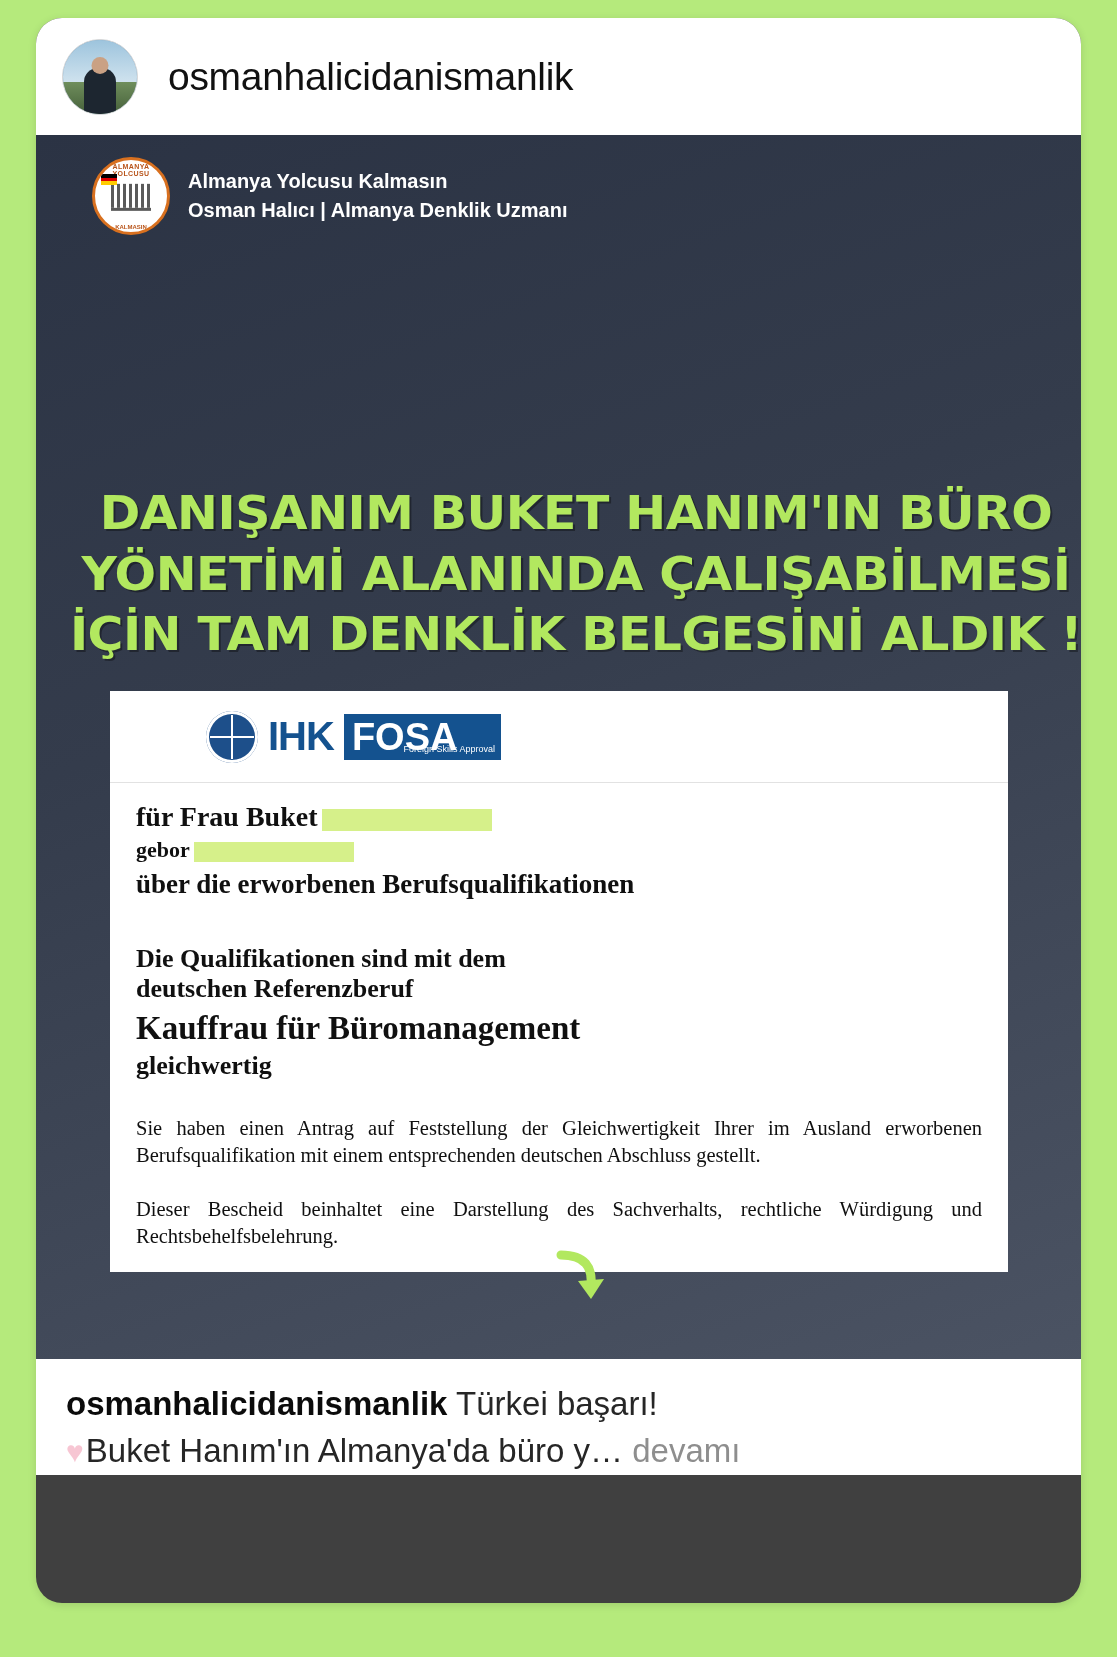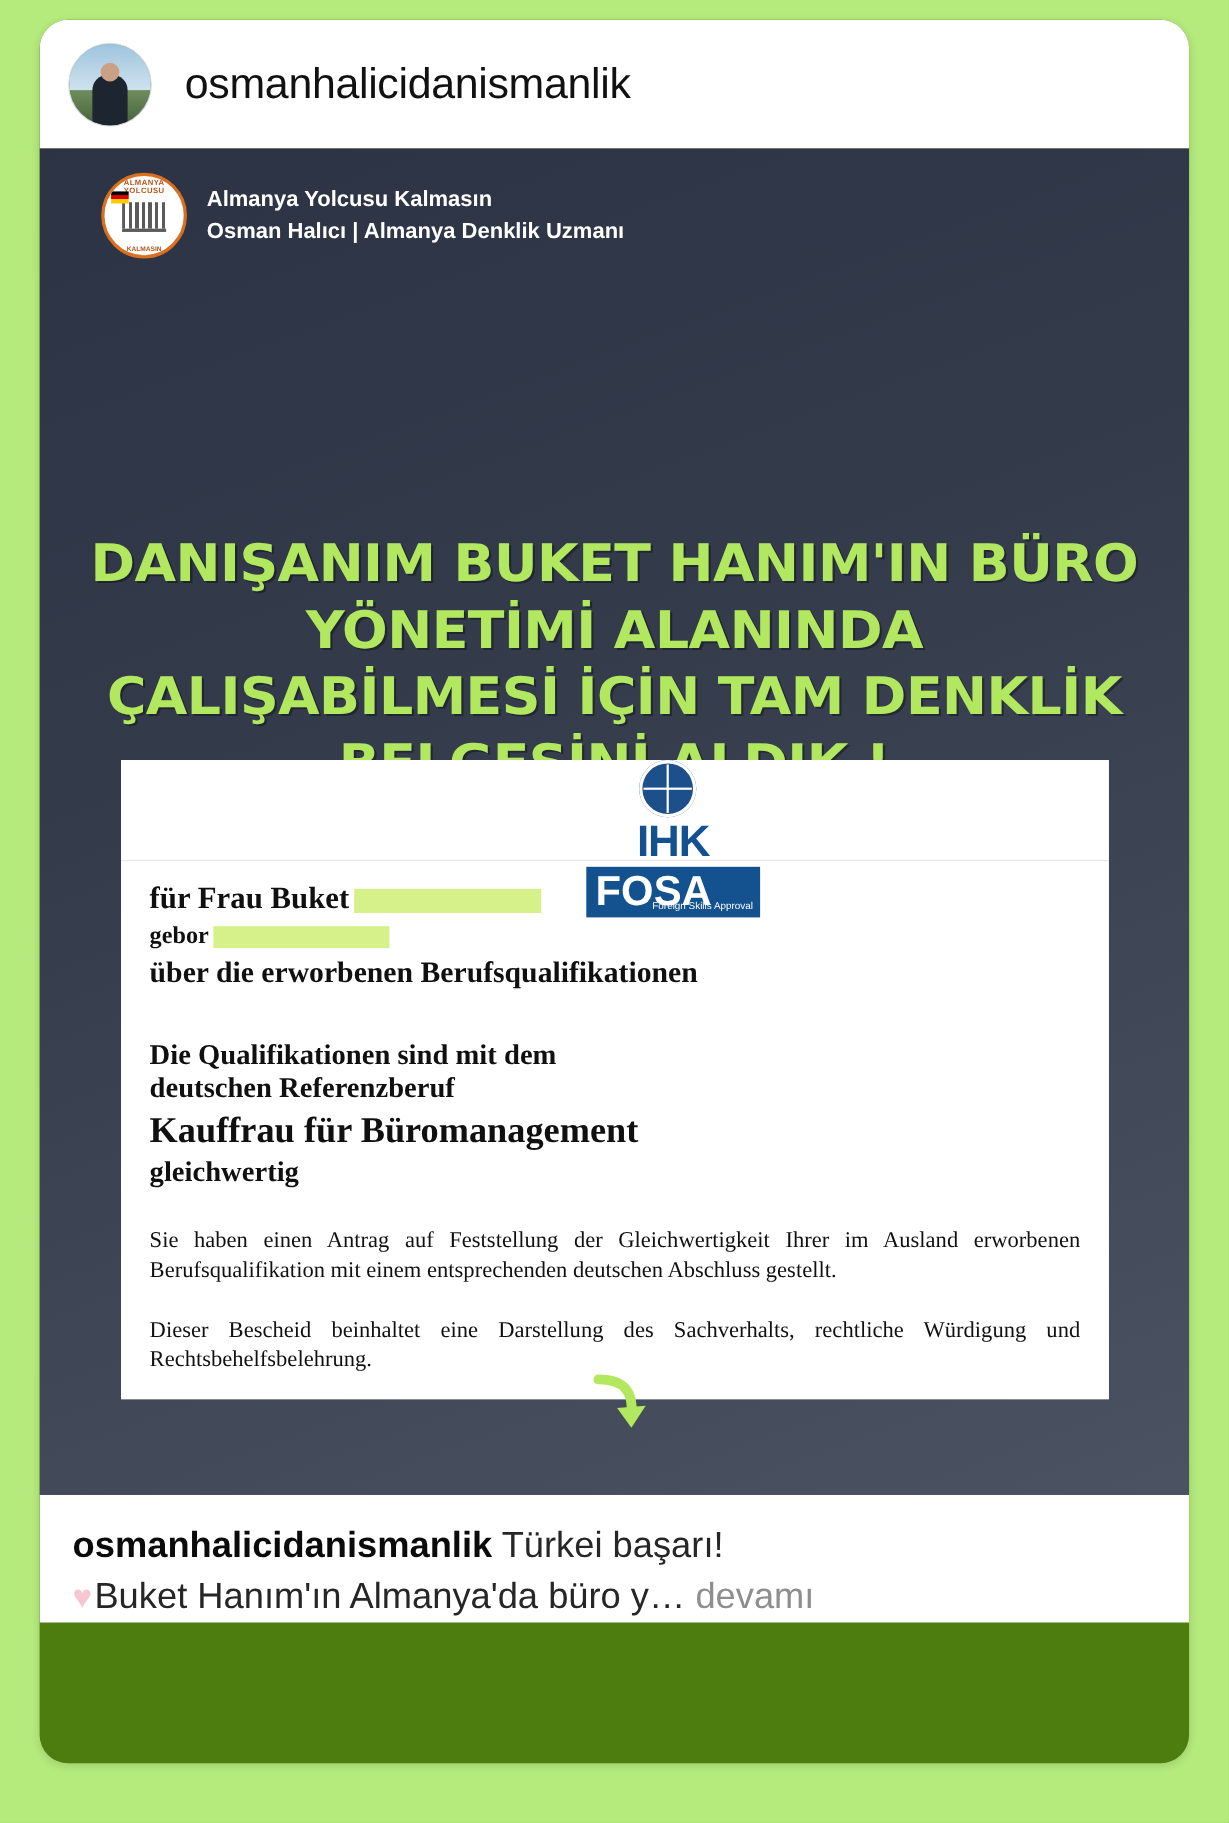--- a/index.html
+++ b/index.html
@@ -14,21 +14,21 @@
     height: 1657px;
     background: #b5ea7c;
     overflow: hidden;
   }
   .card {
     position: absolute;
     left: 36px;
     top: 18px;
     width: 1045px;
     height: 1585px;
-    background: #4d7c0f;
+    background: #404040;
     border-radius: 26px;
     overflow: hidden;
     box-shadow: 0 2px 8px rgba(0,0,0,0.12);
   }
 
   
   .post-header {
     height: 117px;
     display: flex;
     align-items: center;
@@ -81,20 +81,21 @@
     letter-spacing: -0.3px;
   }
 
   
   .media {
     position: relative;
     width: 1045px;
     height: 1224px;
     background: linear-gradient(160deg,#2b3344 0%, #343c4c 40%, #4b5363 100%);
     overflow: hidden;
+    padding-left: 35px;
   }
   .brand-row {
     position: absolute;
     left: 56px;
     top: 22px;
     display: flex;
     align-items: center;
   }
   .brand-logo {
     width: 72px;
@@ -171,21 +172,20 @@
     background: #ffffff;
   }
   .doc-head {
     height: 92px;
     background: #ffffff;
     display: flex;
     align-items: center;
     padding-left: 96px;
     box-sizing: border-box;
     border-bottom: 1px solid #e2e2e2;
-    flex-direction: column;
   }
   .ihk-globe {
     width: 52px; height: 52px; border-radius: 50%;
     background: #1d4f8a;
     position: relative;
     flex: 0 0 auto;
     box-shadow: inset 0 0 0 3px #ffffff;
   }
   .ihk-globe:before {
     content:"";

